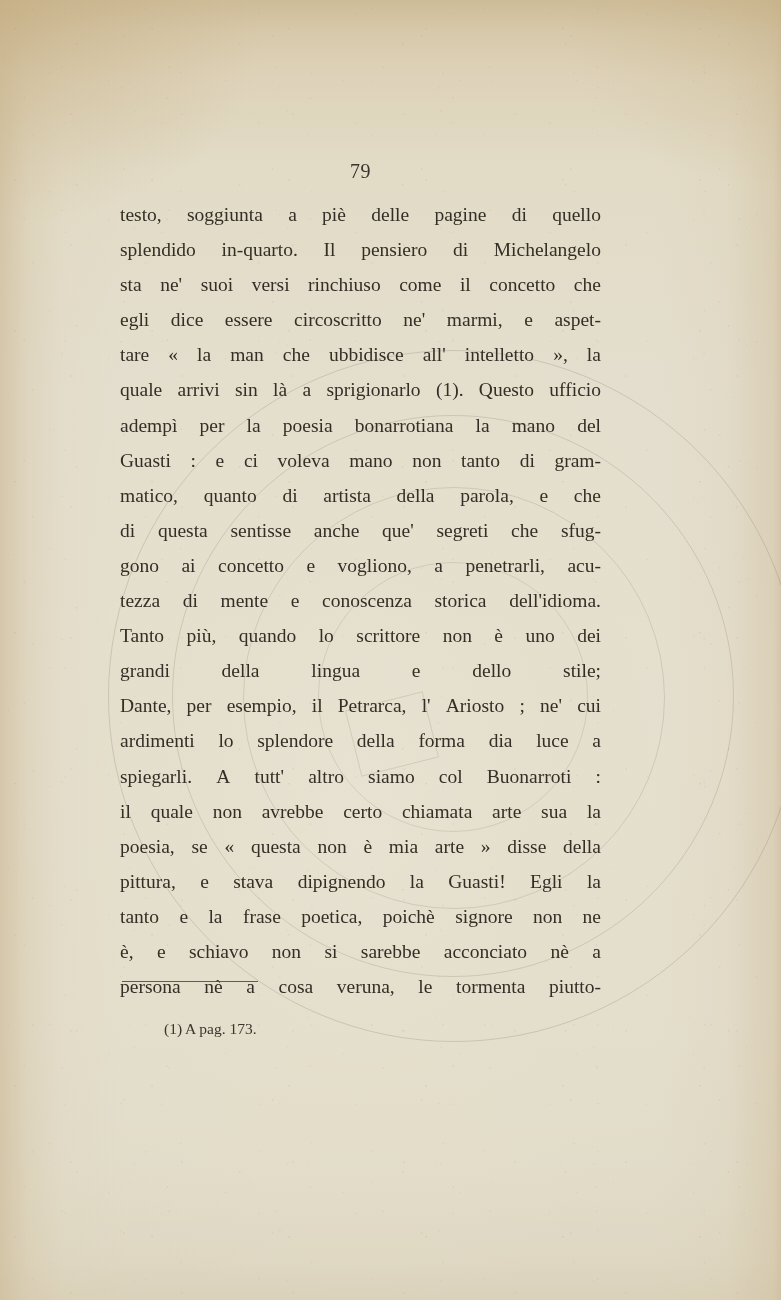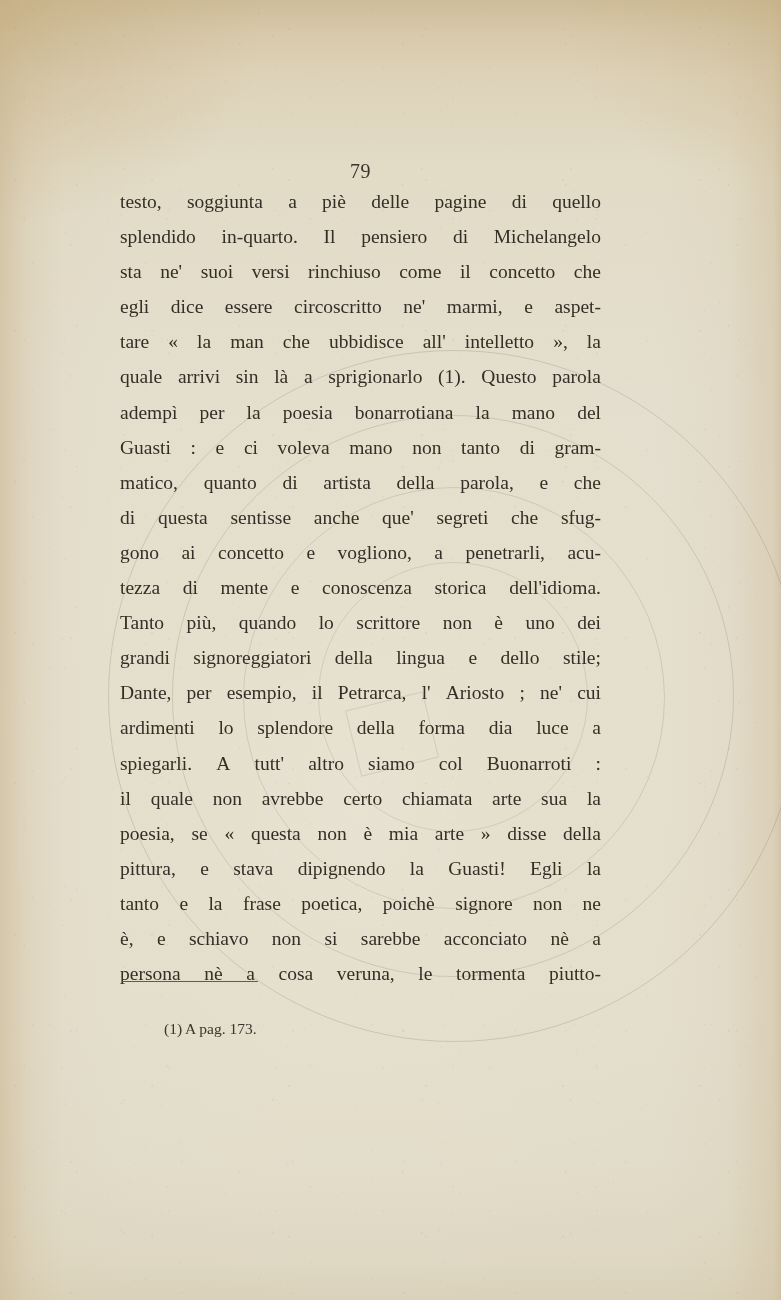--- a/index.html
+++ b/index.html
@@ -163,21 +163,21 @@
     left: 0;
     width: 721px;
     text-align: center;
     font-size: 20px;
     letter-spacing: 0.5px;
     color: #3a342a;
   }
   .textblock {
     position: absolute;
     left: 120px;
-    top: 184px;
+    top: 197px;
     width: 481px;
   }
   .line {
     display: flex;
     justify-content: space-between;
     height: 35.1px;
     font-size: 19.5px;
     line-height: 35.1px;
     color: #342f26;
     white-space: pre;
@@ -229,29 +229,29 @@
   <div class="content">
 
     <div class="folio">79</div>
 
     <div class="textblock" id="textblock">
         <div class="line just"><span>testo,</span><span>soggiunta</span><span>a</span><span>piè</span><span>delle</span><span>pagine</span><span>di</span><span>quello</span></div>
         <div class="line just"><span>splendido</span><span>in-quarto.</span><span>Il</span><span>pensiero</span><span>di</span><span>Michelangelo</span></div>
         <div class="line just"><span>sta</span><span>ne'</span><span>suoi</span><span>versi</span><span>rinchiuso</span><span>come</span><span>il</span><span>concetto</span><span>che</span></div>
         <div class="line just"><span>egli</span><span>dice</span><span>essere</span><span>circoscritto</span><span>ne'</span><span>marmi,</span><span>e</span><span>aspet-</span></div>
         <div class="line just"><span>tare</span><span>«</span><span>la</span><span>man</span><span>che</span><span>ubbidisce</span><span>all'</span><span>intelletto</span><span>»,</span><span>la</span></div>
-        <div class="line just"><span>quale</span><span>arrivi</span><span>sin</span><span>là</span><span>a</span><span>sprigionarlo</span><span>(1).</span><span>Questo</span><span>parola</span></div>
+        <div class="line just"><span>quale</span><span>arrivi</span><span>sin</span><span>là</span><span>a</span><span>sprigionarlo</span><span>(1).</span><span>Questo</span><span>ufficio</span></div>
         <div class="line just"><span>adempì</span><span>per</span><span>la</span><span>poesia</span><span>bonarrotiana</span><span>la</span><span>mano</span><span>del</span></div>
         <div class="line just"><span>Guasti</span><span>:</span><span>e</span><span>ci</span><span>voleva</span><span>mano</span><span>non</span><span>tanto</span><span>di</span><span>gram-</span></div>
         <div class="line just"><span>matico,</span><span>quanto</span><span>di</span><span>artista</span><span>della</span><span>parola,</span><span>e</span><span>che</span></div>
         <div class="line just"><span>di</span><span>questa</span><span>sentisse</span><span>anche</span><span>que'</span><span>segreti</span><span>che</span><span>sfug-</span></div>
         <div class="line just"><span>gono</span><span>ai</span><span>concetto</span><span>e</span><span>vogliono,</span><span>a</span><span>penetrarli,</span><span>acu-</span></div>
         <div class="line just"><span>tezza</span><span>di</span><span>mente</span><span>e</span><span>conoscenza</span><span>storica</span><span>dell'idioma.</span></div>
         <div class="line just"><span>Tanto</span><span>più,</span><span>quando</span><span>lo</span><span>scrittore</span><span>non</span><span>è</span><span>uno</span><span>dei</span></div>
-        <div class="line just"><span>grandi</span><span>signoreggiatori</span><span>della</span><span>lingua</span><span>e</span><span>dello</span><span>stile;</span></div>
+        <div class="line just"><span>grandi</span><span>della</span><span>lingua</span><span>e</span><span>dello</span><span>stile;</span></div>
         <div class="line just"><span>Dante,</span><span>per</span><span>esempio,</span><span>il</span><span>Petrarca,</span><span>l'</span><span>Ariosto</span><span>;</span><span>ne'</span><span>cui</span></div>
         <div class="line just"><span>ardimenti</span><span>lo</span><span>splendore</span><span>della</span><span>forma</span><span>dia</span><span>luce</span><span>a</span></div>
         <div class="line just"><span>spiegarli.</span><span>A</span><span>tutt'</span><span>altro</span><span>siamo</span><span>col</span><span>Buonarroti</span><span>:</span></div>
         <div class="line just"><span>il</span><span>quale</span><span>non</span><span>avrebbe</span><span>certo</span><span>chiamata</span><span>arte</span><span>sua</span><span>la</span></div>
         <div class="line just"><span>poesia,</span><span>se</span><span>«</span><span>questa</span><span>non</span><span>è</span><span>mia</span><span>arte</span><span>»</span><span>disse</span><span>della</span></div>
         <div class="line just"><span>pittura,</span><span>e</span><span>stava</span><span>dipignendo</span><span>la</span><span>Guasti!</span><span>Egli</span><span>la</span></div>
         <div class="line just"><span>tanto</span><span>e</span><span>la</span><span>frase</span><span>poetica,</span><span>poichè</span><span>signore</span><span>non</span><span>ne</span></div>
         <div class="line just"><span>è,</span><span>e</span><span>schiavo</span><span>non</span><span>si</span><span>sarebbe</span><span>acconciato</span><span>nè</span><span>a</span></div>
         <div class="line just"><span>persona</span><span>nè</span><span>a</span><span>cosa</span><span>veruna,</span><span>le</span><span>tormenta</span><span>piutto-</span></div>
       </div>

